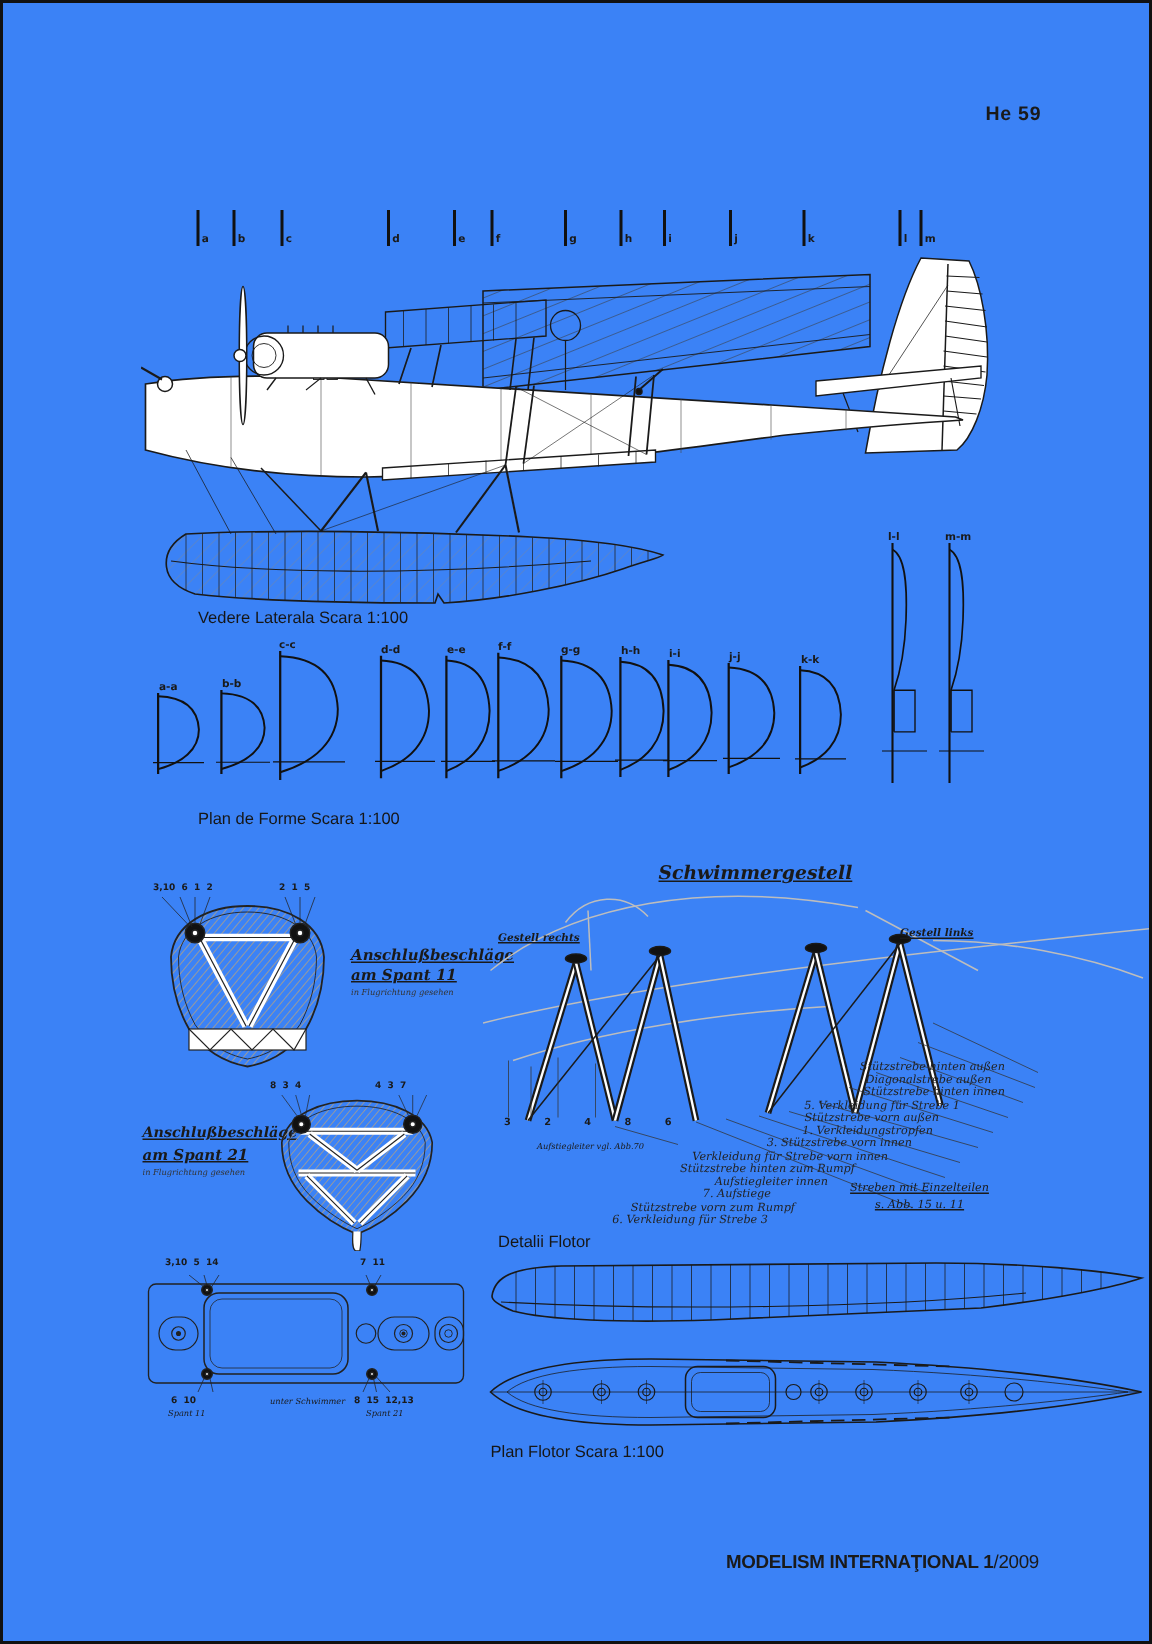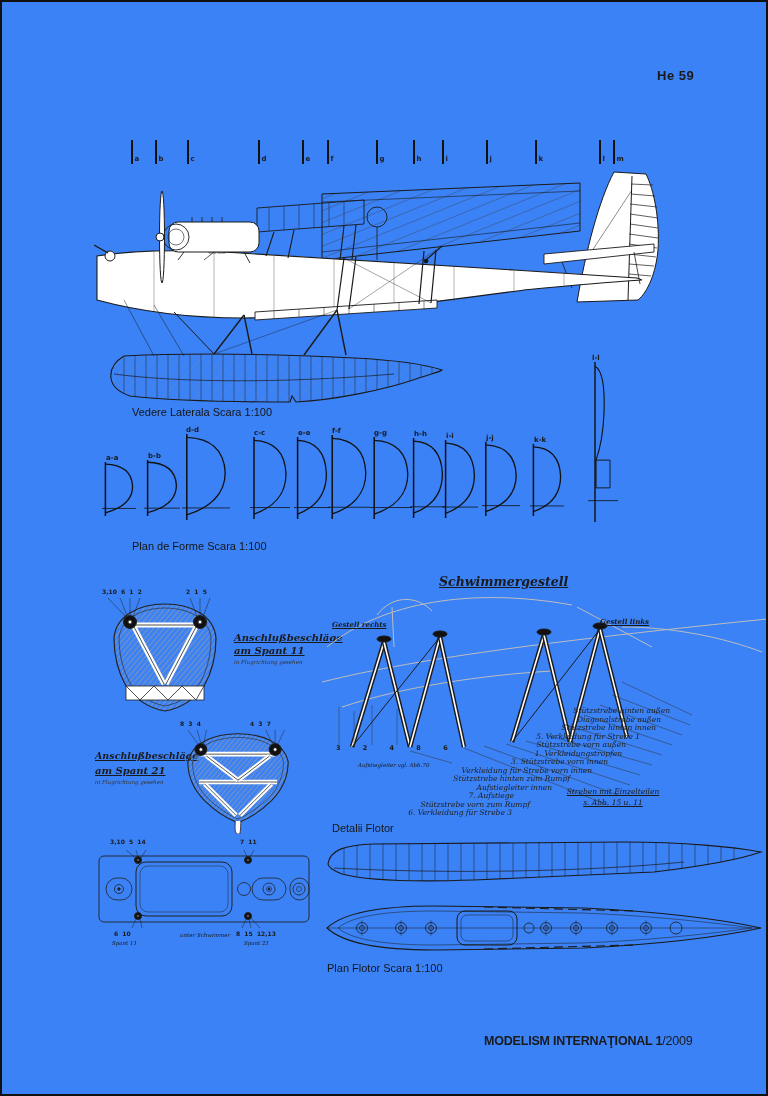--- a/index.html
+++ b/index.html
@@ -49,21 +49,21 @@
   .u{text-decoration:underline;}
   .tiny-nums{font-size:6px;font-weight:bold;font-family:"DejaVu Sans",sans-serif;white-space:pre;}
   .spant-title{font-size:10px;font-weight:bold;}
   .spant-sub{font-size:5.5px;color:#333;}
   
   .sg-title{position:absolute;left:437px;top:572px;font-size:12.5px;font-weight:bold;font-style:italic;}
   .sg-gestell{position:absolute;font-size:7px;font-weight:bold;}
   .sg-labels{position:absolute;top:705px;right:96px;text-align:right;}
   .sg-label{font-size:7.5px;line-height:8.5px;font-family:"DejaVu Serif",serif;font-style:italic;color:#222;white-space:nowrap;}
   .sg-labels .sg-label:nth-of-type(2){margin-right:9px}
-  .sg-labels .sg-label:nth-of-type(3){margin-right:14px}
+  .sg-labels .sg-label:nth-of-type(3){margin-right:0}
   .sg-labels .sg-label:nth-of-type(4){margin-right:30px}
   .sg-labels .sg-label:nth-of-type(5){margin-right:44px}
   .sg-labels .sg-label:nth-of-type(6){margin-right:48px}
   .sg-labels .sg-label:nth-of-type(7){margin-right:62px}
   .sg-labels .sg-label:nth-of-type(8){margin-right:78px}
   .sg-labels .sg-label:nth-of-type(9){margin-right:100px}
   .sg-labels .sg-label:nth-of-type(10){margin-right:118px}
   .sg-labels .sg-label:nth-of-type(11){margin-right:156px}
   .sg-labels .sg-label:nth-of-type(12){margin-right:140px}
   .sg-labels .sg-label:nth-of-type(13){margin-right:158px}
@@ -321,30 +321,30 @@
       <div class="section-item" data-name="hull-section">
         <b class="sec-label" data-name="hull-section-label">b-b</b>
         <svg viewBox="0 0 40 100" preserveAspectRatio="none" data-name="hull-section-drawing">
           <line x1="4" y1="0" x2="4" y2="100" stroke="#111" stroke-width="1.5" vector-effect="non-scaling-stroke"></line>
           <path d="M4,4 C22,5 35,16 36,45 C36,70 23,86 4,94" fill="none" stroke="#111" stroke-width="1.3" vector-effect="non-scaling-stroke"></path>
           <line x1="0" y1="86" x2="40" y2="86" stroke="#111" stroke-width="0.8" vector-effect="non-scaling-stroke"></line>
         </svg>
       </div>
 
       <div class="section-item" data-name="hull-section">
+        <b class="sec-label" data-name="hull-section-label">c-c</b>
+        <svg viewBox="0 0 40 100" preserveAspectRatio="none" data-name="hull-section-drawing">
+          <line x1="4" y1="0" x2="4" y2="100" stroke="#111" stroke-width="1.5" vector-effect="non-scaling-stroke"></line>
+          <path d="M4,4 C22,5 35,16 36,45 C36,70 23,86 4,94" fill="none" stroke="#111" stroke-width="1.3" vector-effect="non-scaling-stroke"></path>
+          <line x1="0" y1="86" x2="40" y2="86" stroke="#111" stroke-width="0.8" vector-effect="non-scaling-stroke"></line>
+        </svg>
+      </div>
+
+      <div class="section-item" data-name="hull-section">
         <b class="sec-label" data-name="hull-section-label">d-d</b>
-        <svg viewBox="0 0 40 100" preserveAspectRatio="none" data-name="hull-section-drawing">
-          <line x1="4" y1="0" x2="4" y2="100" stroke="#111" stroke-width="1.5" vector-effect="non-scaling-stroke"></line>
-          <path d="M4,4 C22,5 35,16 36,45 C36,70 23,86 4,94" fill="none" stroke="#111" stroke-width="1.3" vector-effect="non-scaling-stroke"></path>
-          <line x1="0" y1="86" x2="40" y2="86" stroke="#111" stroke-width="0.8" vector-effect="non-scaling-stroke"></line>
-        </svg>
-      </div>
-
-      <div class="section-item" data-name="hull-section">
-        <b class="sec-label" data-name="hull-section-label">c-c</b>
         <svg viewBox="0 0 40 100" preserveAspectRatio="none" data-name="hull-section-drawing">
           <line x1="4" y1="0" x2="4" y2="100" stroke="#111" stroke-width="1.5" vector-effect="non-scaling-stroke"></line>
           <path d="M4,4 C22,5 35,16 36,45 C36,70 23,86 4,94" fill="none" stroke="#111" stroke-width="1.3" vector-effect="non-scaling-stroke"></path>
           <line x1="0" y1="86" x2="40" y2="86" stroke="#111" stroke-width="0.8" vector-effect="non-scaling-stroke"></line>
         </svg>
       </div>
 
       <div class="section-item" data-name="hull-section">
         <b class="sec-label" data-name="hull-section-label">e-e</b>
         <svg viewBox="0 0 40 100" preserveAspectRatio="none" data-name="hull-section-drawing">
@@ -414,20 +414,29 @@
       <div class="tall-item" data-name="tail-section">
         <b class="sec-label" data-name="tail-section-label">l-l</b>
         <svg viewBox="0 0 34 150" preserveAspectRatio="none" style="flex:1" data-name="tail-section-drawing">
           <line x1="7" y1="0" x2="7" y2="150" stroke="#111" stroke-width="1.4" vector-effect="non-scaling-stroke"></line>
           <path d="M7,4 C15,8 17,24 16,48 C15,72 11,84 8,92 L8,118" fill="none" stroke="#111" stroke-width="1.1" vector-effect="non-scaling-stroke"></path>
           <path d="M8,92 L22,92 L22,118 L8,118" fill="none" stroke="#111" stroke-width="0.9" vector-effect="non-scaling-stroke"></path>
           <line x1="0" y1="130" x2="30" y2="130" stroke="#111" stroke-width="0.8" vector-effect="non-scaling-stroke"></line>
         </svg>
       </div>
 
+      <div class="tall-item" data-name="tail-section">
+        <b class="sec-label" data-name="tail-section-label">m-m</b>
+        <svg viewBox="0 0 34 150" preserveAspectRatio="none" style="flex:1" data-name="tail-section-drawing">
+          <line x1="7" y1="0" x2="7" y2="150" stroke="#111" stroke-width="1.4" vector-effect="non-scaling-stroke"></line>
+          <path d="M7,4 C15,8 17,24 16,48 C15,72 11,84 8,92 L8,118" fill="none" stroke="#111" stroke-width="1.1" vector-effect="non-scaling-stroke"></path>
+          <path d="M8,92 L22,92 L22,118 L8,118" fill="none" stroke="#111" stroke-width="0.9" vector-effect="non-scaling-stroke"></path>
+          <line x1="0" y1="130" x2="30" y2="130" stroke="#111" stroke-width="0.8" vector-effect="non-scaling-stroke"></line>
+        </svg>
+      </div>
     </div>
 
   <span class="abs tiny-nums" style="left:100px;top:586px" data-name="spant11-numbers-left">3,10  6  1  2</span>
   <span class="abs tiny-nums" style="left:184px;top:586px" data-name="spant11-numbers-right">2  1  5</span>
   <svg class="abs" style="left:98px;top:596px" width="130" height="118" viewBox="0 0 130 118" data-name="spant11-frame-drawing">
     <defs>
       <pattern id="pencil1" width="4" height="4" patternUnits="userSpaceOnUse" patternTransform="rotate(40)">
         <line x1="0" y1="0" x2="0" y2="4" stroke="#9a9a9a" stroke-width="1.3"></line>
       </pattern>
     </defs>

